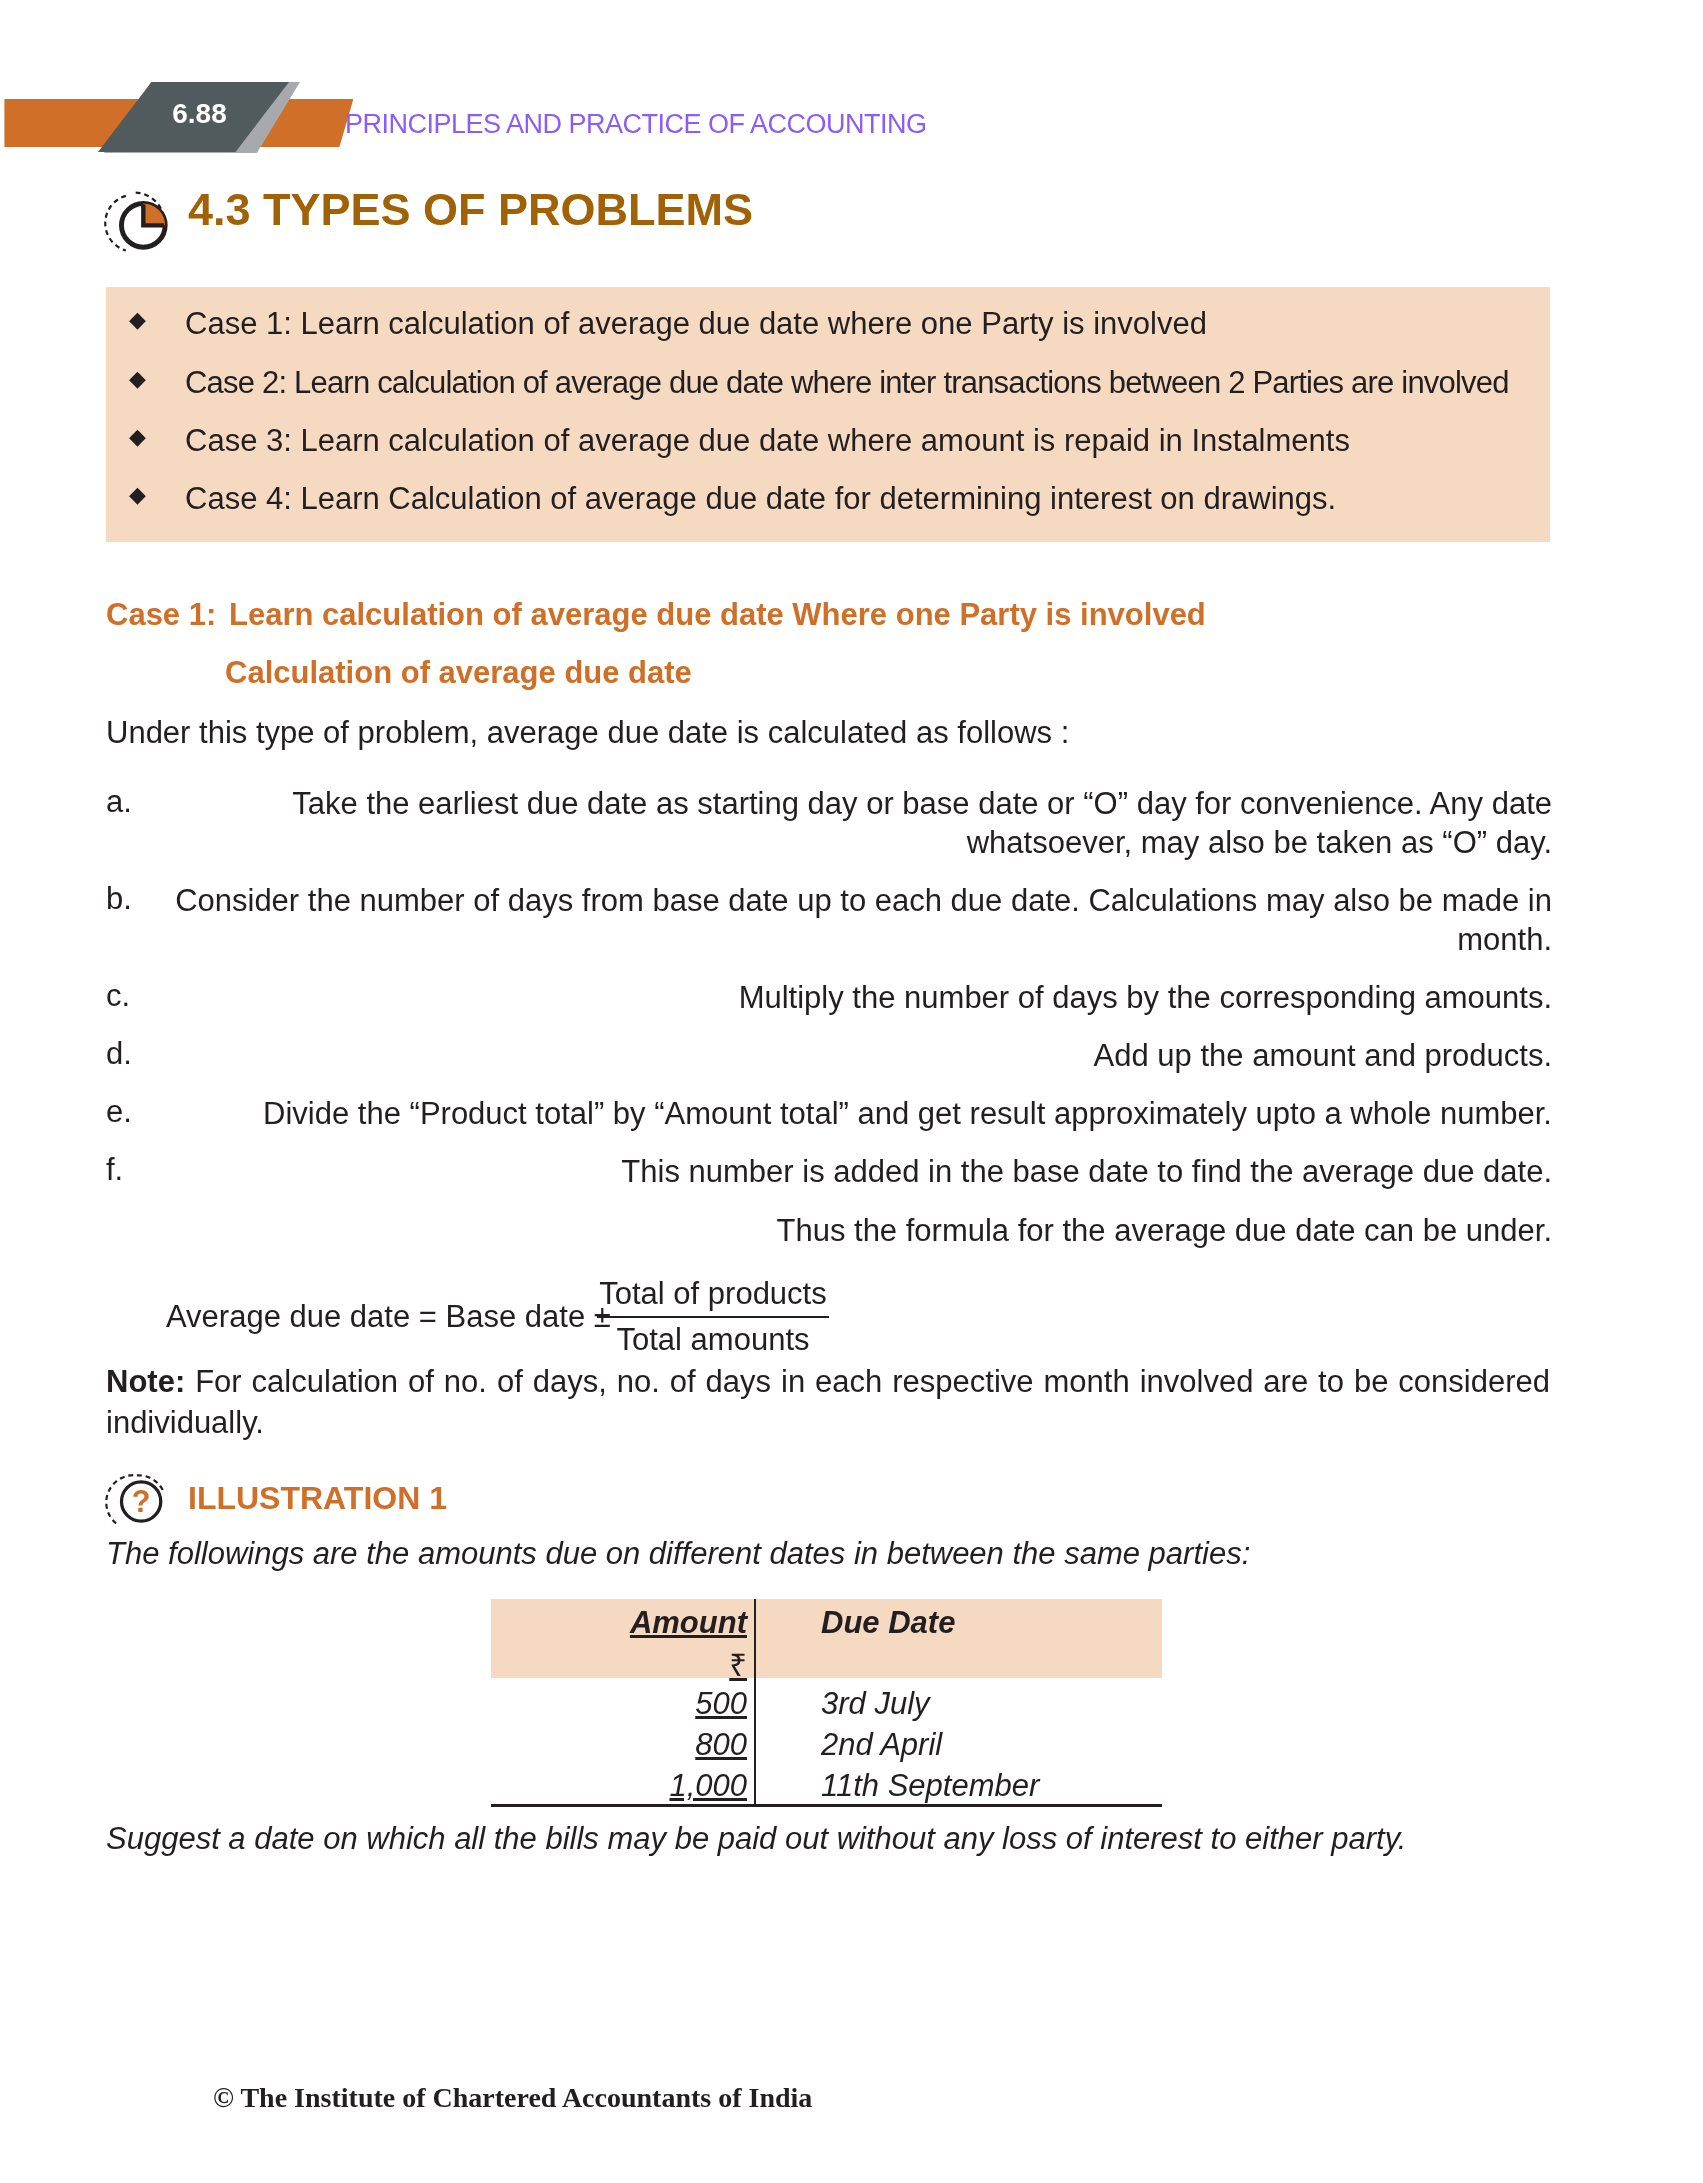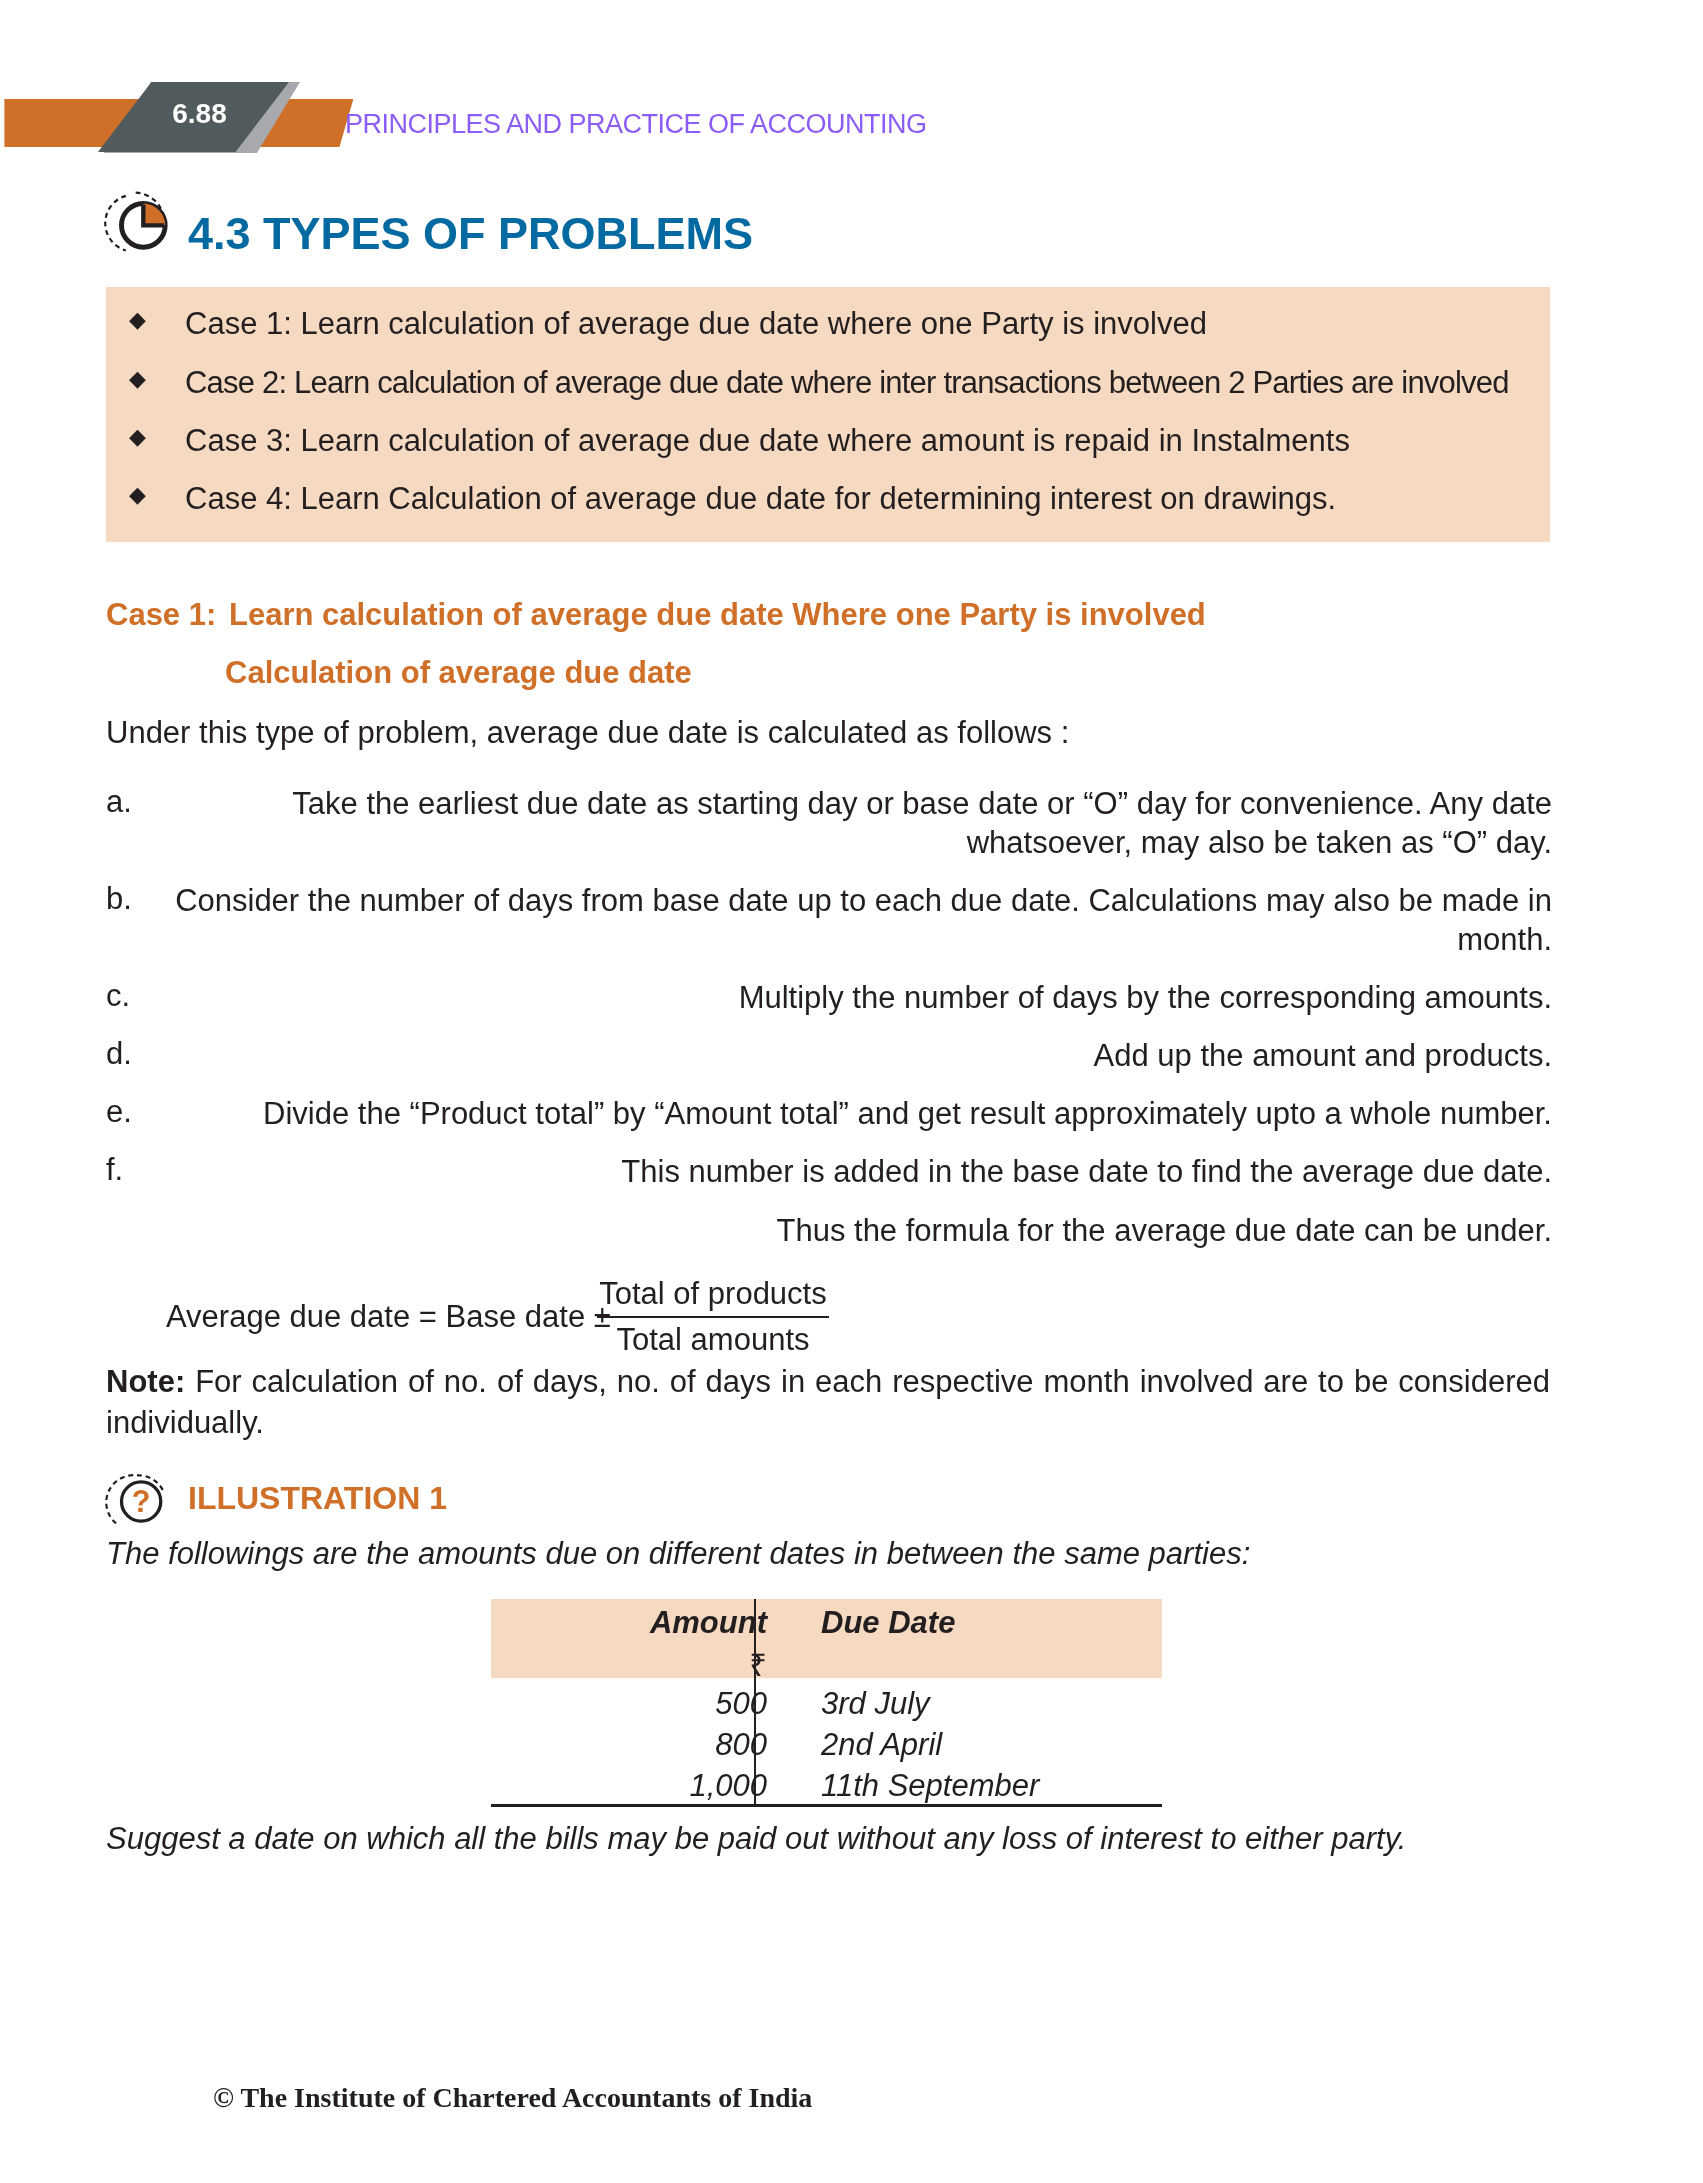--- a/index.html
+++ b/index.html
@@ -6,21 +6,21 @@
   body{width:1703px;height:2183px;position:relative;overflow:hidden;font-family:"Liberation Sans",sans-serif;color:#231f20;}
   .abs{position:absolute;}
   
   .band-orange{left:4.4px;top:99px;width:349px;height:48px;background:#cf6f28;clip-path:polygon(0 0,100% 0,96% 100%,0 100%);}
   .band-shadow{left:104px;top:82px;width:196px;height:71px;background:#a7a9ac;clip-path:polygon(24% 0,100% 0,78% 100%,0 100%);}
   .band-grey{left:98px;top:82px;width:191px;height:70px;background:#515a5c;clip-path:polygon(28% 0,100% 0,72% 100%,0 100%);}
   .page-num{left:164px;top:98px;width:71px;font-size:28px;font-weight:bold;color:#fff;text-align:center;}
   .running-title{left:345px;top:109px;font-size:27px;color:#8b5cf6;letter-spacing:-0.5px;white-space:nowrap;}
   
   .sec-icon{left:104px;top:186px;width:71px;height:71px;}
-  .sec-title{left:188px;top:208px;font-size:45px;font-weight:bold;color:#0369a1;white-space:nowrap;}
+  .sec-title{left:188px;top:184px;font-size:45px;font-weight:bold;color:#a16207;white-space:nowrap;}
   
   .case-box{left:106px;top:287px;width:1444px;height:255px;background:#f6d9c1;}
   .case-item{position:absolute;left:0;width:1444px;font-size:31px;white-space:nowrap;}
   .case-item .bullet{position:absolute;left:23px;top:1.1px;font-size:22px;}
   .case-item .txt{position:absolute;left:79px;}
   
   .h-orange{color:#cf6f28;font-weight:bold;font-size:31px;white-space:nowrap;}
   .para{font-size:31px;white-space:nowrap;}
   .list-label{position:absolute;left:106px;font-size:31px;}
   .list-text{position:absolute;left:166px;font-size:31px;width:1386px;line-height:39px;text-align:right;}
@@ -32,21 +32,21 @@
   .ill-icon{left:104px;top:1471px;width:71px;height:60px;}
   .ill-title{left:188px;top:1480px;font-size:32px;font-weight:bold;color:#cf6f28;white-space:nowrap;}
   .italic{font-style:italic;font-size:31px;white-space:nowrap;}
   
   .tbl{left:491px;top:1599px;width:671px;}
   .tbl-head{position:absolute;left:0;top:0;width:671px;height:79px;background:#f6d9c1;}
   .tbl-divider{position:absolute;left:263px;top:0;width:1.6px;height:205px;background:#231f20;}
   .tbl-bottom{position:absolute;left:0;top:205px;width:671px;height:2.7px;background:#231f20;}
   .th{position:absolute;font-size:31px;font-weight:bold;font-style:italic;}
   .td{position:absolute;font-size:31px;font-style:italic;}
-  .amt{right:395px;}
+  .amt{right:415px;text-decoration:underline;}
   .due{left:330px;}
   .footer{left:213px;top:2082px;font-family:"Liberation Serif",serif;font-weight:bold;font-size:28px;white-space:nowrap;}
 </style>
 </head>
 <body>
 
 <div class="abs band-orange"></div>
 <div class="abs band-shadow"></div>
 <div class="abs band-grey"></div>
 <div class="abs page-num">6.88</div>

